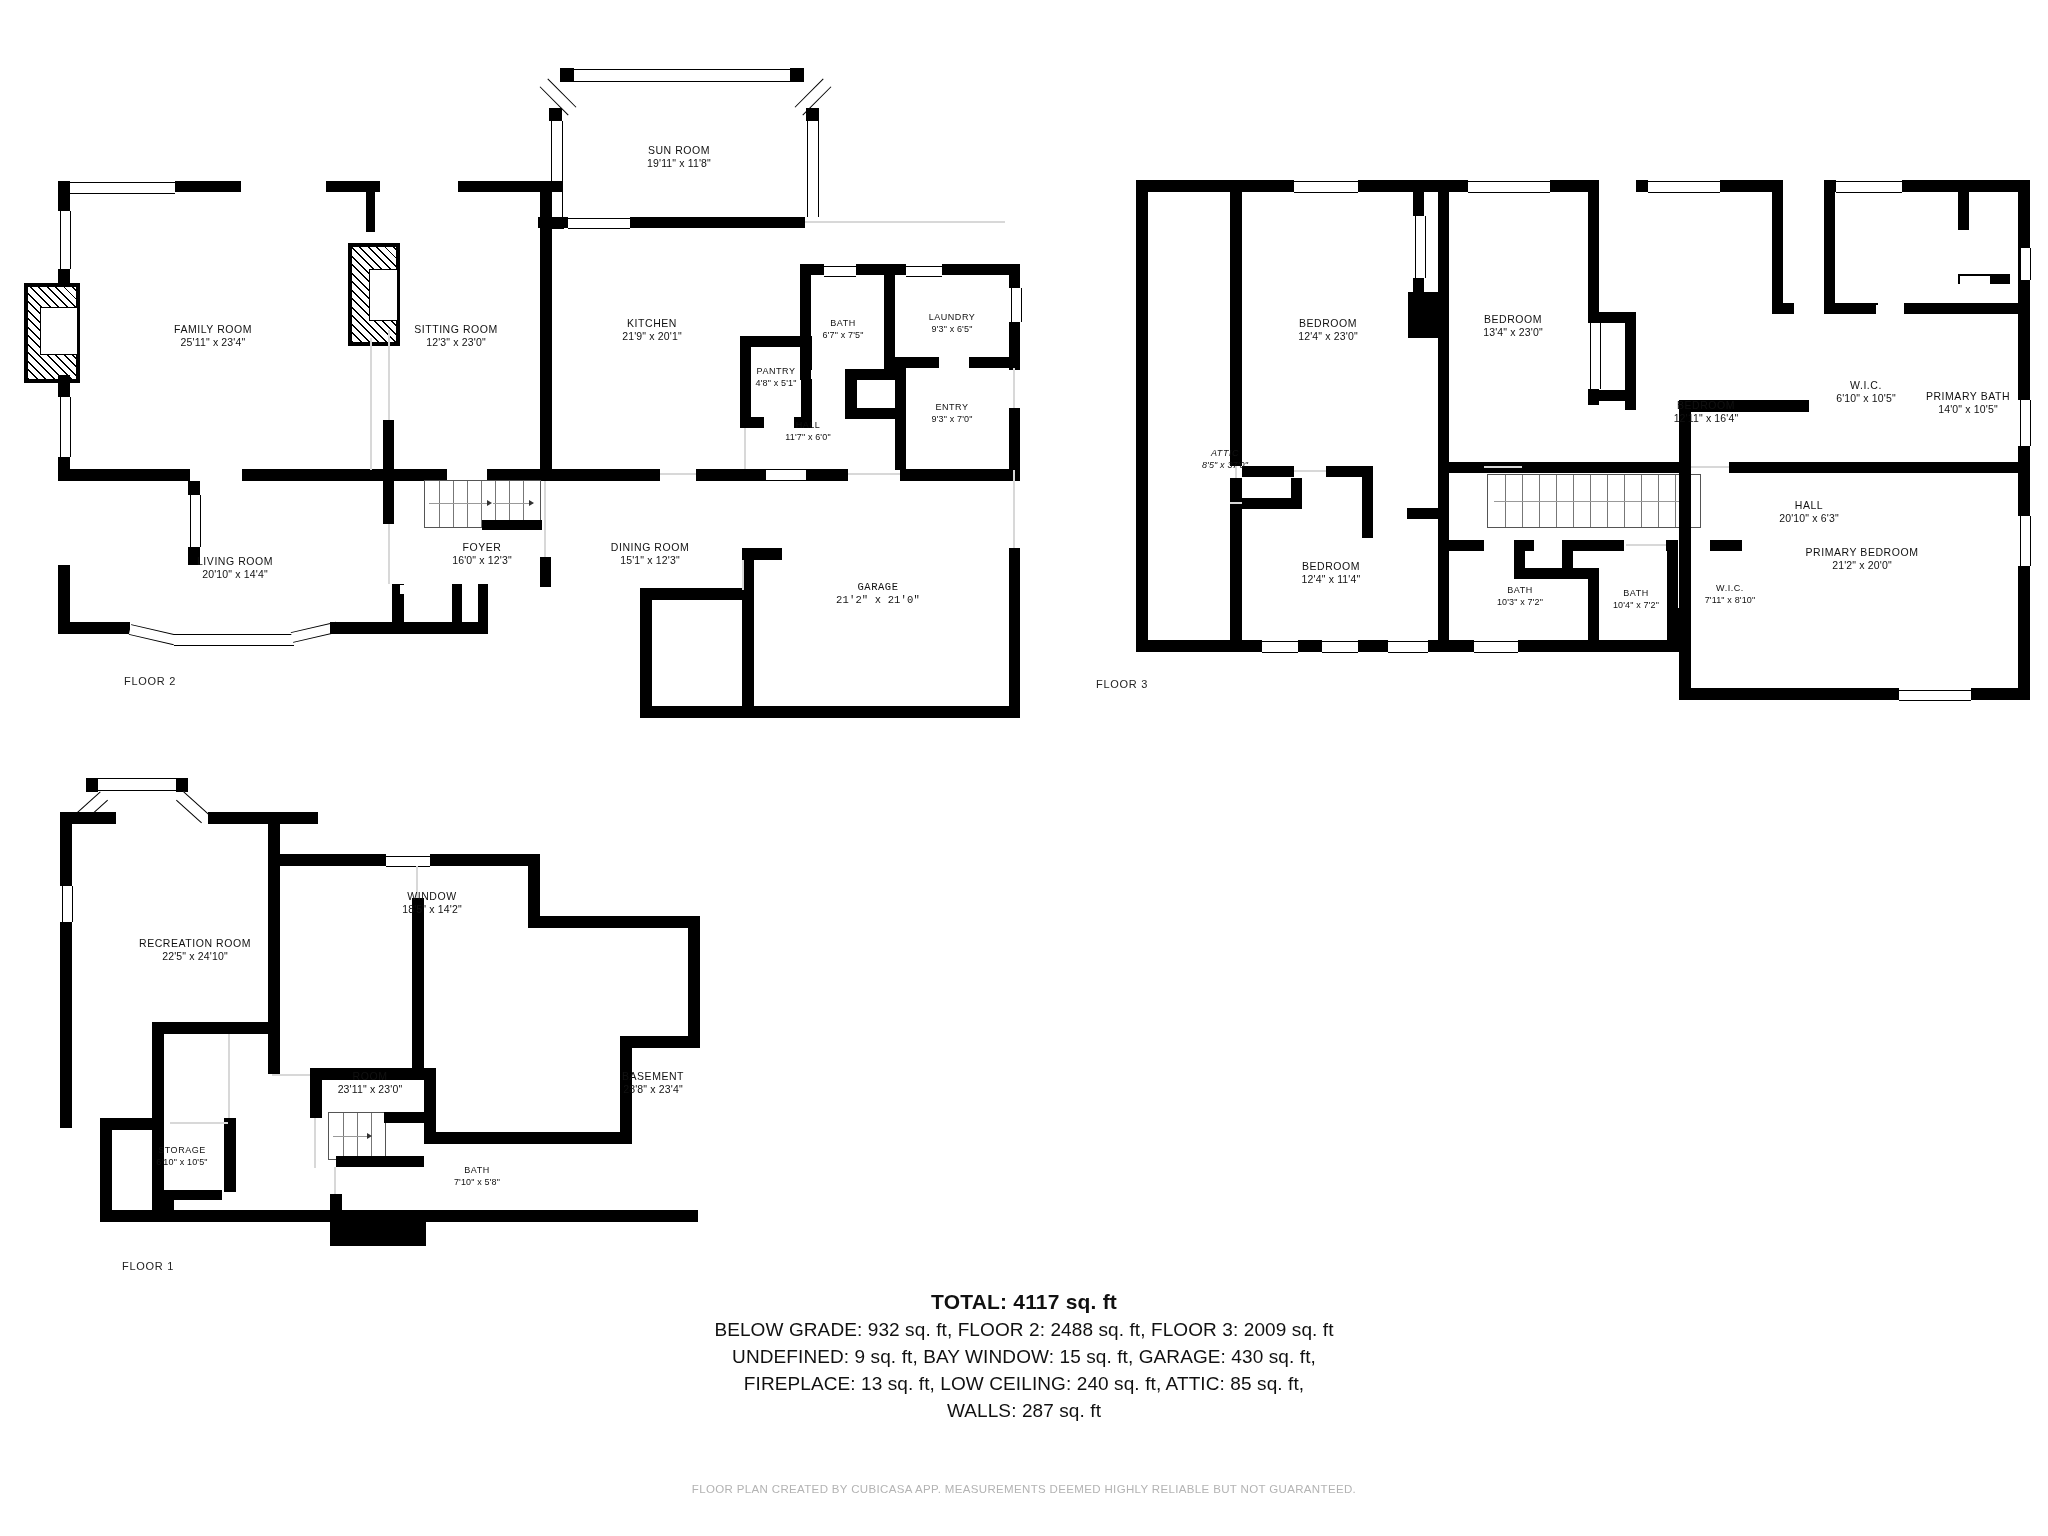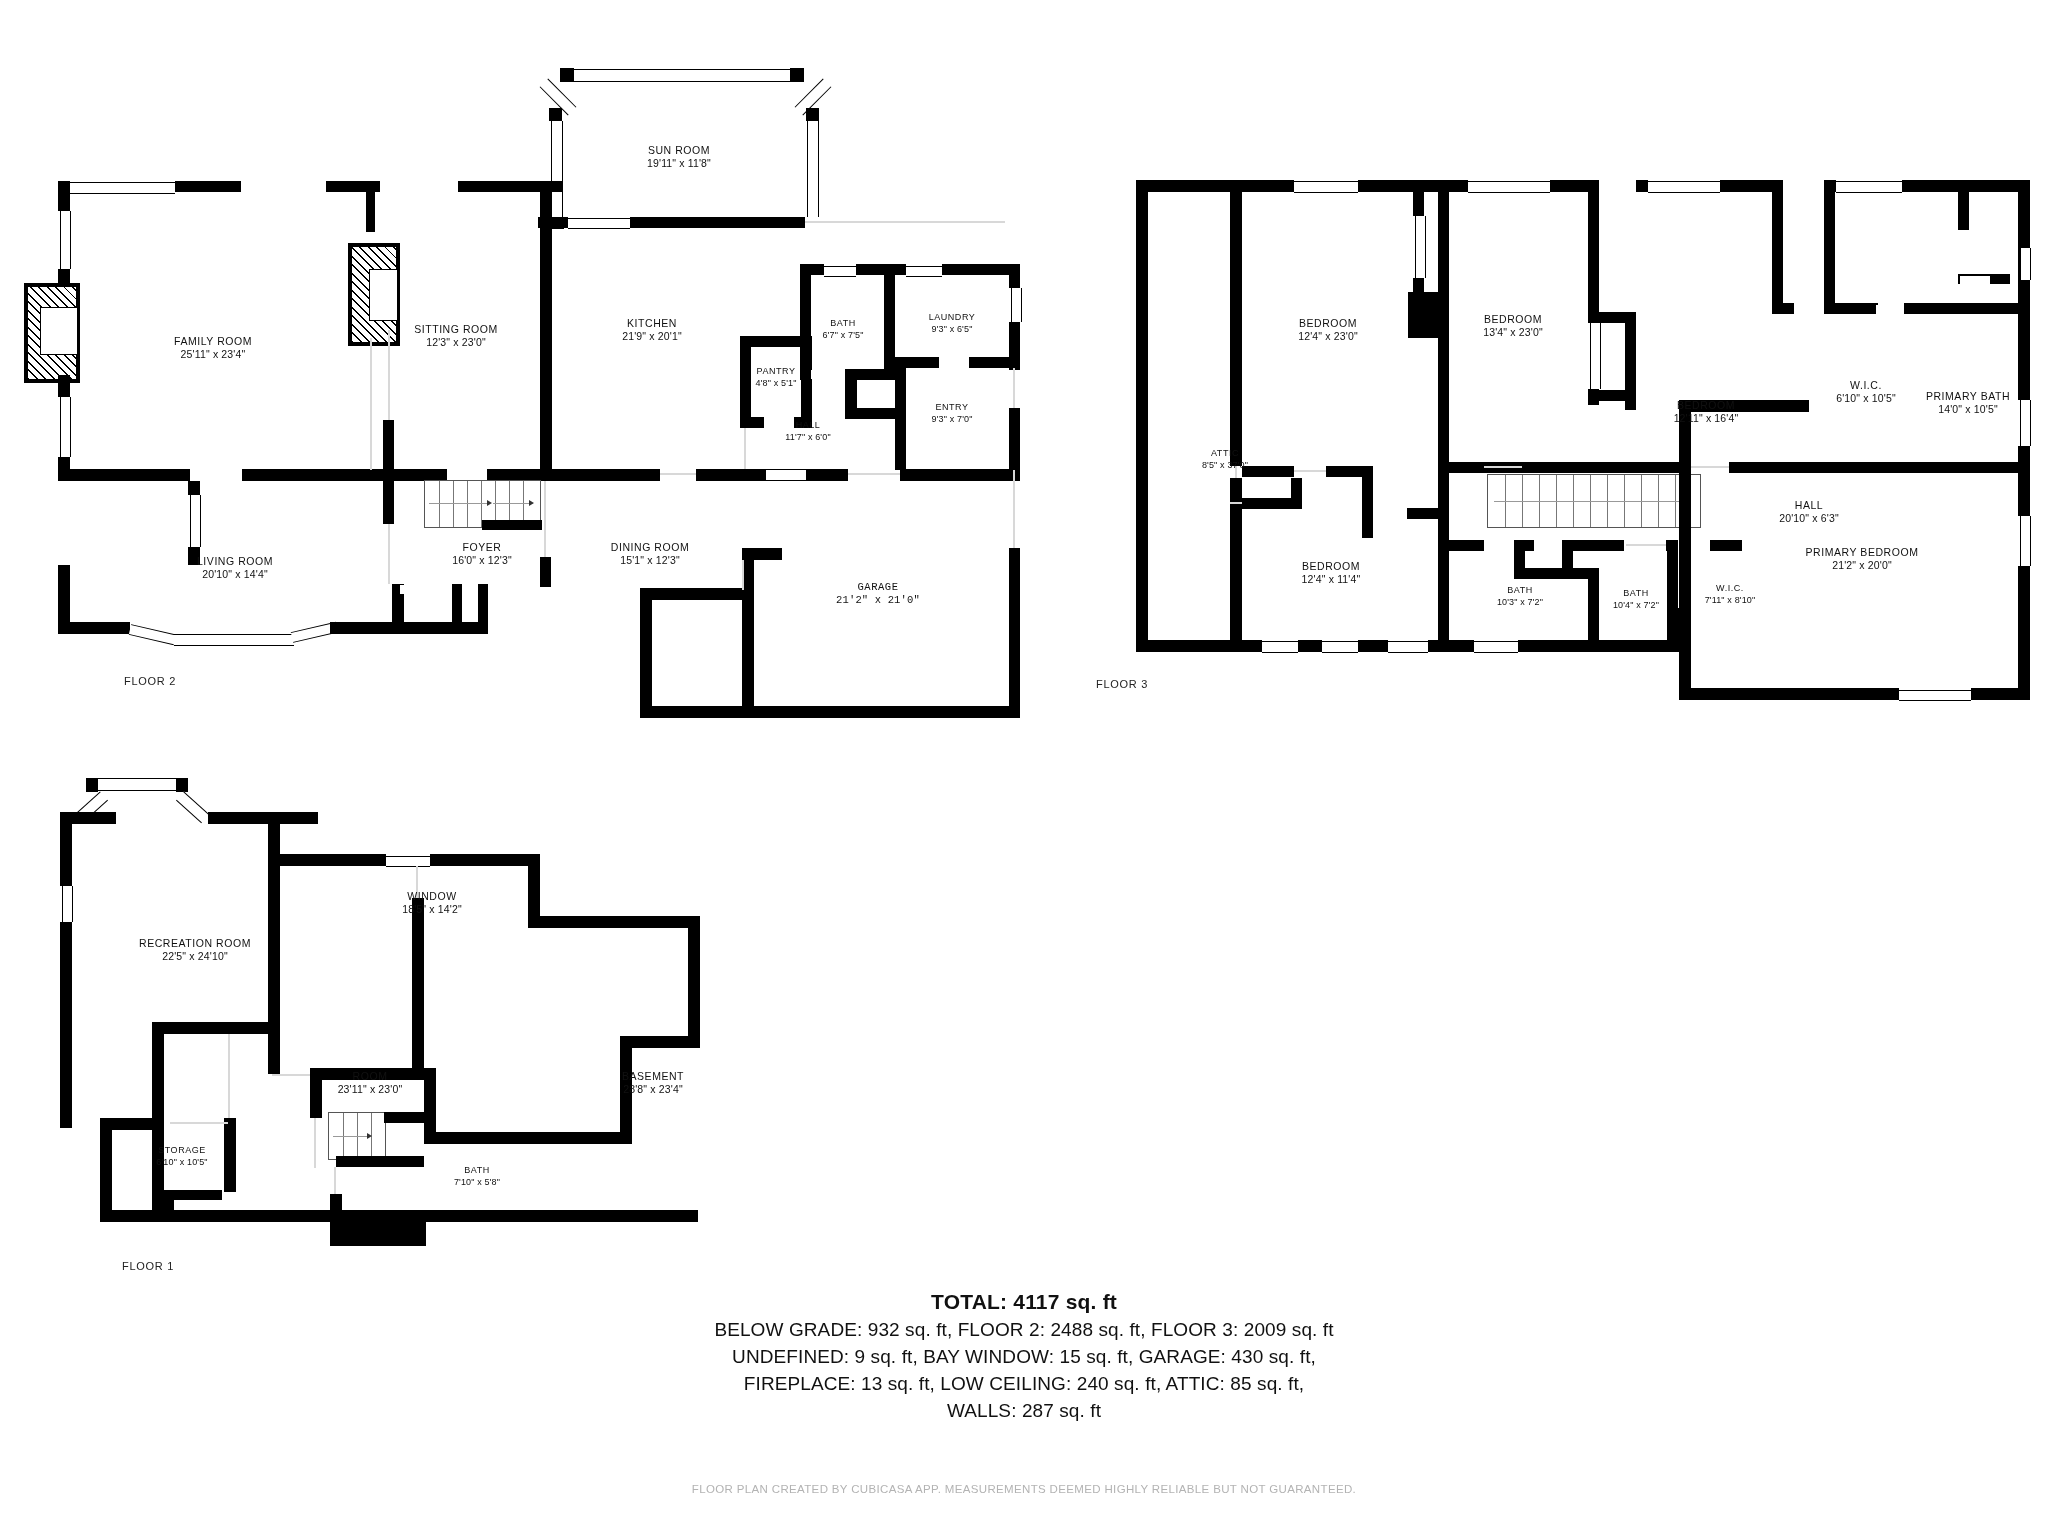--- a/index.html
+++ b/index.html
@@ -197,21 +197,21 @@
   <div class="w" style="left:1009px;top:548px;width:11px;height:170px;"></div>
   <div class="w" style="left:640px;top:588px;width:12px;height:130px;"></div>
   <div class="w" style="left:640px;top:706px;width:110px;height:12px;"></div>
   <div class="w" style="left:640px;top:588px;width:106px;height:12px;"></div>
   <div class="thin" style="left:742px;top:560px;width:1.6px;height:30px;"></div>
 
   <div class="rm" style="left:679px;top:157px;">
     <div class="nm">SUN ROOM</div>
     <div class="dm">19'11" x 11'8"</div>
   </div>
-  <div class="rm" style="left:213px;top:348px;">
+  <div class="rm" style="left:213px;top:336px;">
     <div class="nm">FAMILY ROOM</div>
     <div class="dm">25'11" x 23'4"</div>
   </div>
   <div class="rm" style="left:456px;top:336px;">
     <div class="nm">SITTING ROOM</div>
     <div class="dm">12'3" x 23'0"</div>
   </div>
   <div class="rm" style="left:652px;top:330px;">
     <div class="nm">KITCHEN</div>
     <div class="dm">21'9" x 20'1"</div>
@@ -393,21 +393,21 @@
     <div class="dm">12'11" x 16'4"</div>
   </div>
   <div class="rm" style="left:786px;top:392px;">
     <div class="nm">W.I.C.</div>
     <div class="dm">6'10" x 10'5"</div>
   </div>
   <div class="rm" style="left:888px;top:403px;">
     <div class="nm">PRIMARY BATH</div>
     <div class="dm">14'0" x 10'5"</div>
   </div>
-  <div class="rm sm" style="left:145px;top:460px;">
+  <div class="rm sm" style="left:145px;top:460px;font-style:italic;">
     <div class="nm">ATTIC</div>
     <div class="dm">8'5" x 37'0"</div>
   </div>
   <div class="rm" style="left:251px;top:573px;">
     <div class="nm">BEDROOM</div>
     <div class="dm">12'4" x 11'4"</div>
   </div>
   <div class="rm" style="left:729px;top:512px;">
     <div class="nm">HALL</div>
     <div class="dm">20'10" x 6'3"</div>

